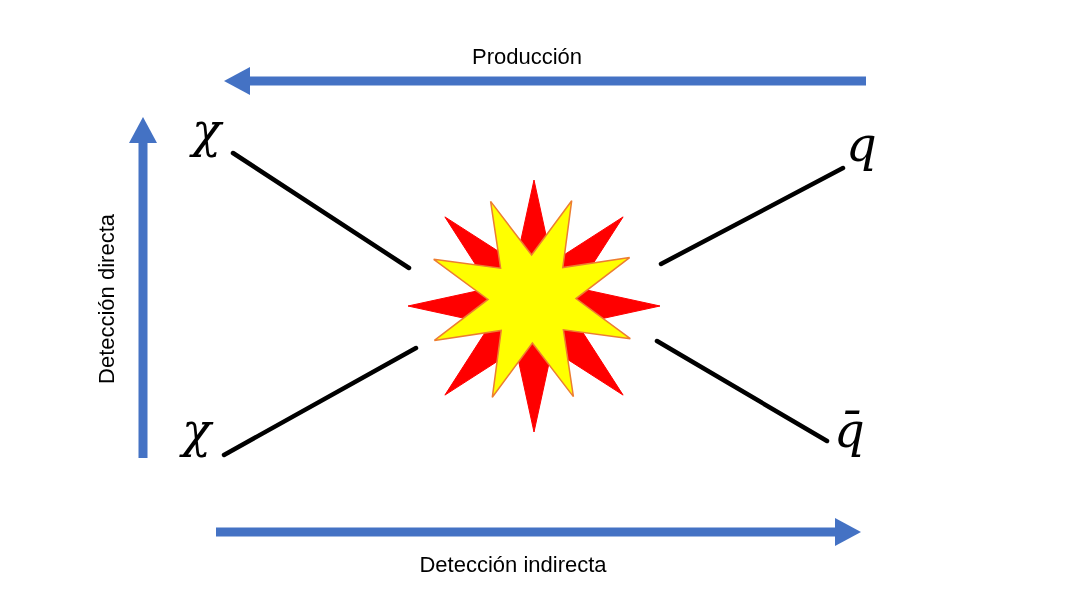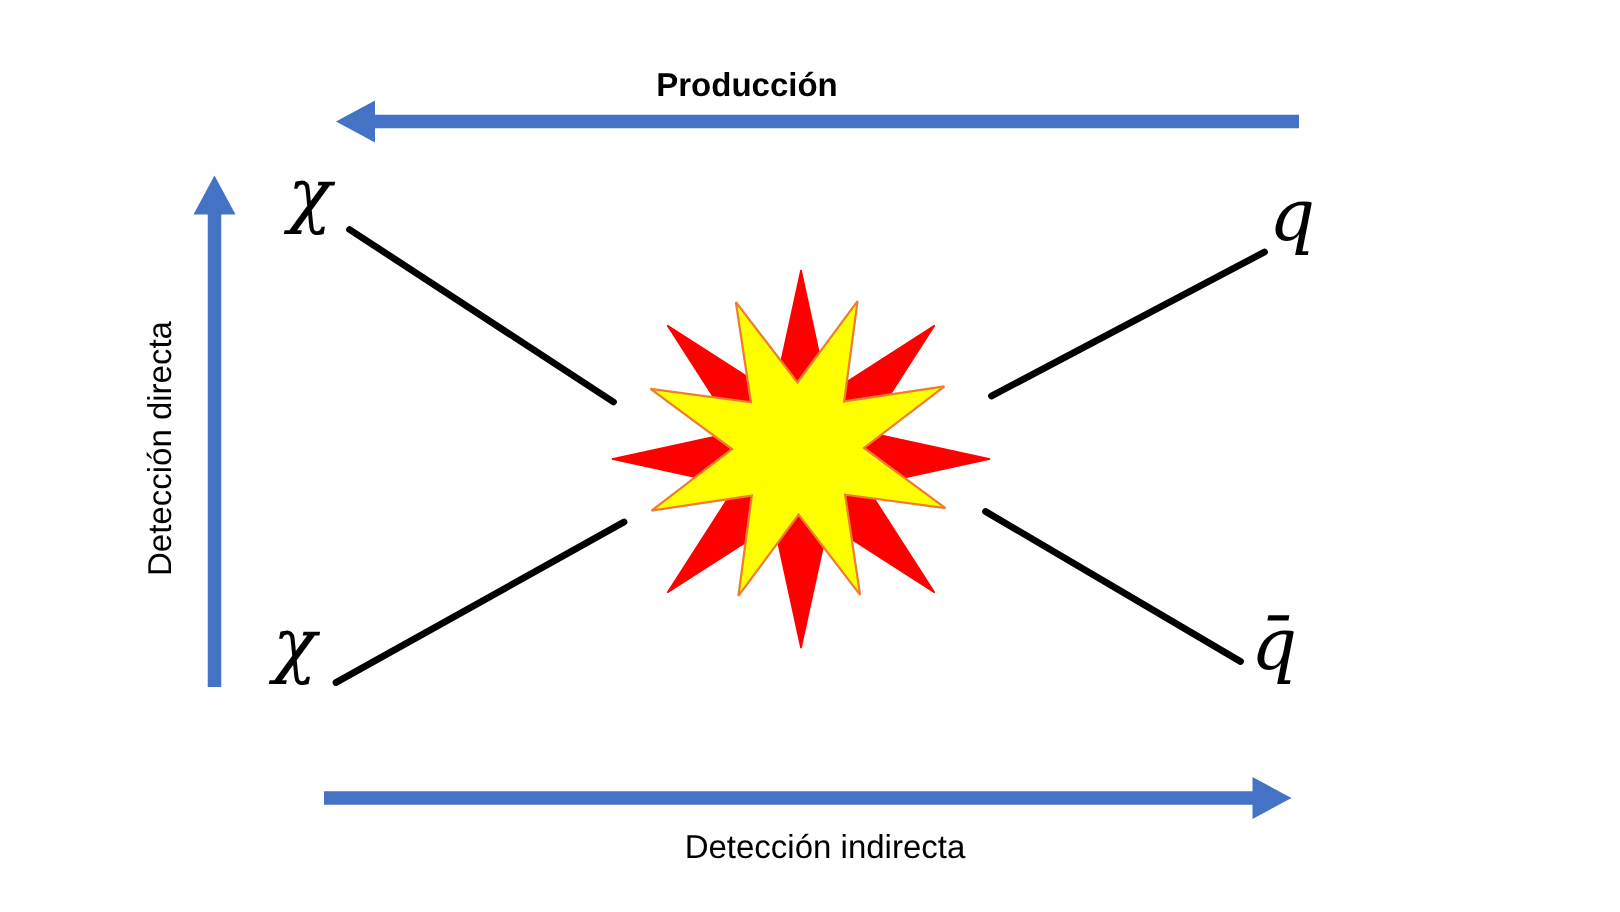--- a/index.html
+++ b/index.html
@@ -86,25 +86,25 @@
 
     <line class="particle-line" x1="233" y1="153" x2="409" y2="268"></line>
     <line class="particle-line" x1="224" y1="455" x2="416" y2="348"></line>
     <line class="particle-line" x1="843" y1="168" x2="661" y2="264"></line>
     <line class="particle-line" x1="827" y1="441" x2="657" y2="341"></line>
 
     <polygon class="star-red" points="534.0,180.0 552.0,262.6 623.1,216.9 577.4,288.0 660.0,306.0 577.4,324.0 623.1,395.1 552.0,349.4 534.0,432.0 516.0,349.4 444.9,395.1 490.6,324.0 408.0,306.0 490.6,288.0 444.9,216.9 516.0,262.6"></polygon>
     <polygon class="star-yellow" points="571.7,200.7 562.8,267.6 629.6,257.6 576.0,298.6 630.3,338.7 563.4,329.8 573.4,396.6 532.4,343.0 492.3,397.3 501.2,330.4 434.4,340.4 488.0,299.4 433.7,259.3 500.6,268.2 490.6,201.4 531.6,255.0"></polygon>
   </svg>
 
-  <div class="label" style="left:498px;top:44px;transform:translateX(-50%);font-weight:bold;">Producción</div>
+  <div class="label" style="left:527px;top:44px;transform:translateX(-50%);">Producción</div>
 
   <div class="label" style="left:107px;top:299px;transform:translate(-50%,-50%) rotate(-90deg);">Detección directa</div>
 
-  <div class="label" style="left:550px;top:552px;transform:translateX(-50%);">Detección indirecta</div>
+  <div class="label" style="left:513px;top:552px;transform:translateX(-50%);">Detección indirecta</div>
 
   <div class="particle" style="left:192px;top:106px;">χ</div>
 
   <div class="particle" style="left:182px;top:406px;">χ</div>
 
   <div class="particle" style="left:846px;top:120px;">q</div>
 
   <div class="particle" style="left:834px;top:406px;">q̄</div>
 
 </div>

